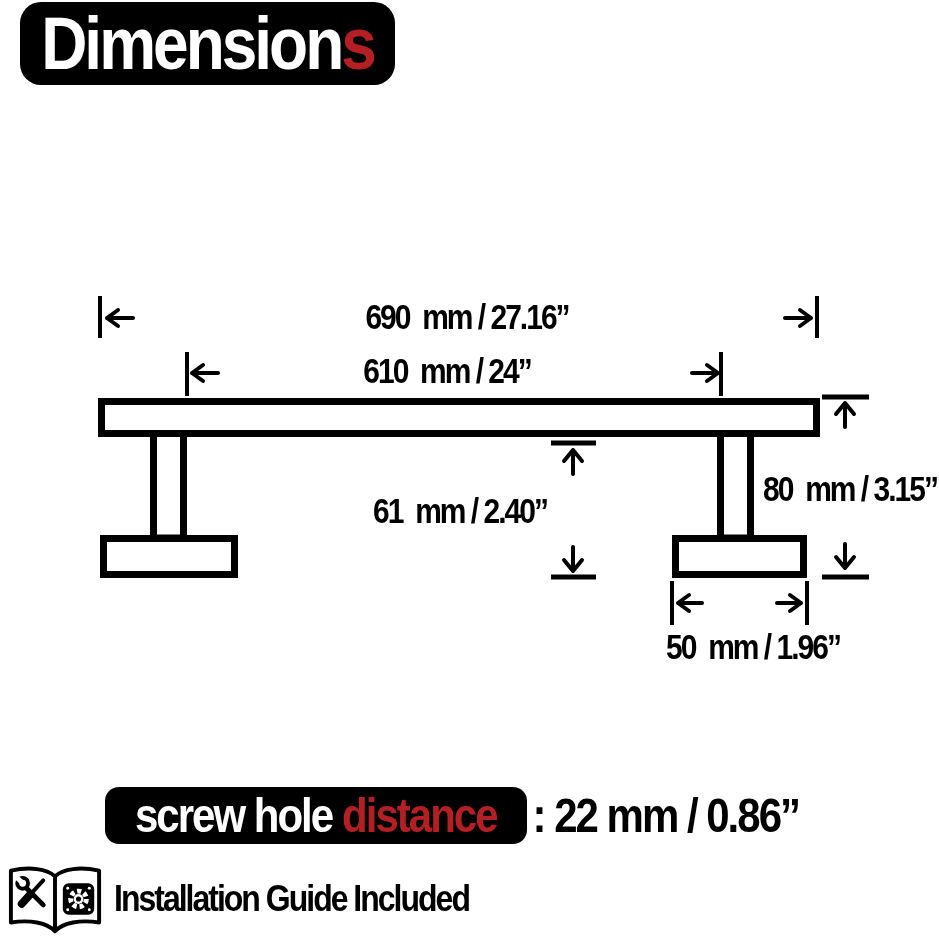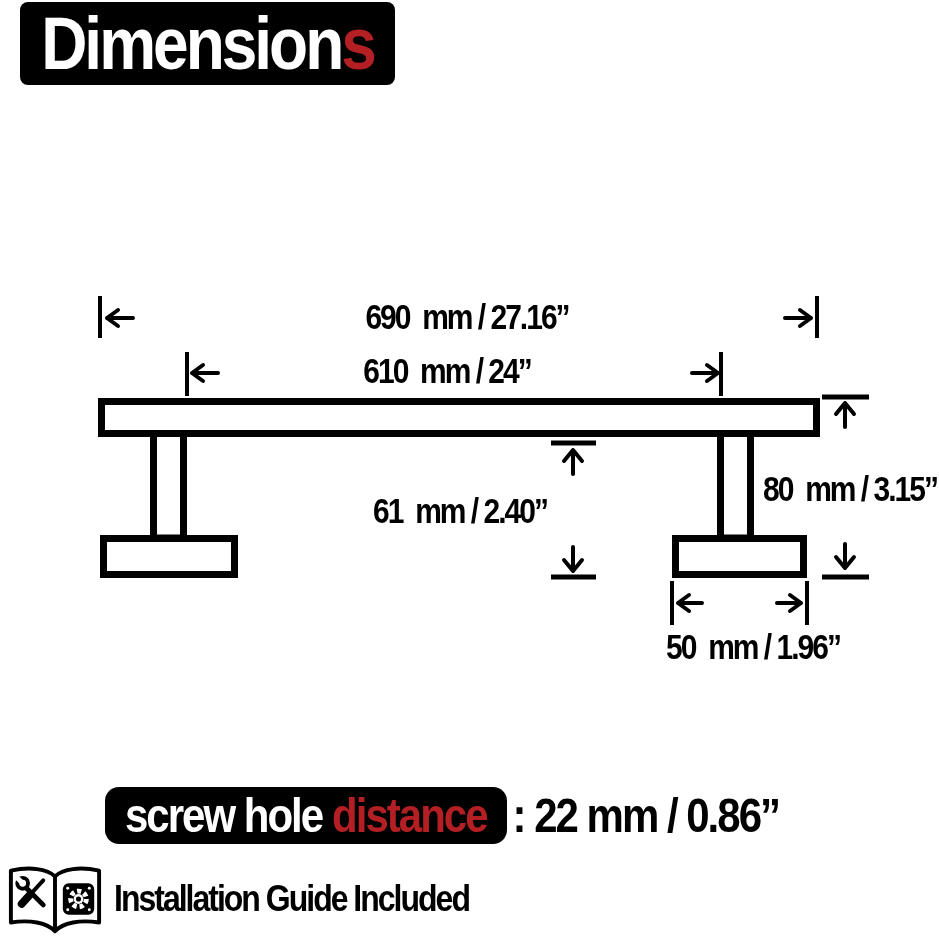--- a/index.html
+++ b/index.html
@@ -5,42 +5,42 @@
   html,body { margin:0; padding:0; background:#fff; }
   .page {
     position:relative; width:939px; height:943px; background:#fff;
     overflow:hidden; font-family:"Liberation Sans", sans-serif; color:#000;
   }
   .cond { display:inline-block; transform:scaleY(1.15); transform-origin:center; font-weight:700; }
 
   
   .title-box {
     position:absolute; left:20px; top:2px; width:375px; height:83px;
-    background:#000; border-radius:8px;
+    background:#000; border-radius:21px;
     display:flex; align-items:center; justify-content:center;
   }
   .title-text { font-size:64px; letter-spacing:-3px; color:#fff; white-space:pre; }
   .red { color:var(--accent,#b41f24); }
 
   
   .diagram { position:absolute; left:0; top:0; width:939px; height:943px; }
 
   .lbl {
     position:absolute; text-align:center; font-weight:700; font-size:30px;
     letter-spacing:-2px; white-space:pre; color:#000;
     transform:scaleY(1.15); transform-origin:center;
   }
 
   
   .screw-row {
     position:absolute; left:105px; top:787px;
     display:flex; align-items:center; gap:6px;
   }
   .screw-box {
-    background:#000; border-radius:14px; height:57px; padding:0 20px;
+    background:#000; border-radius:14px; height:57px; padding:0 30px;
     display:flex; align-items:center; justify-content:center;
   }
   .screw-box .cond { font-size:42px; letter-spacing:-2px; white-space:pre; }
   .screw-white { color:#fff; margin-right:10px; }
   .screw-value { font-size:42px; letter-spacing:-2px; color:#000; white-space:pre; }
 
   
   .footer {
     position:absolute; left:6px; top:858px;
     display:flex; align-items:center; gap:10px;

